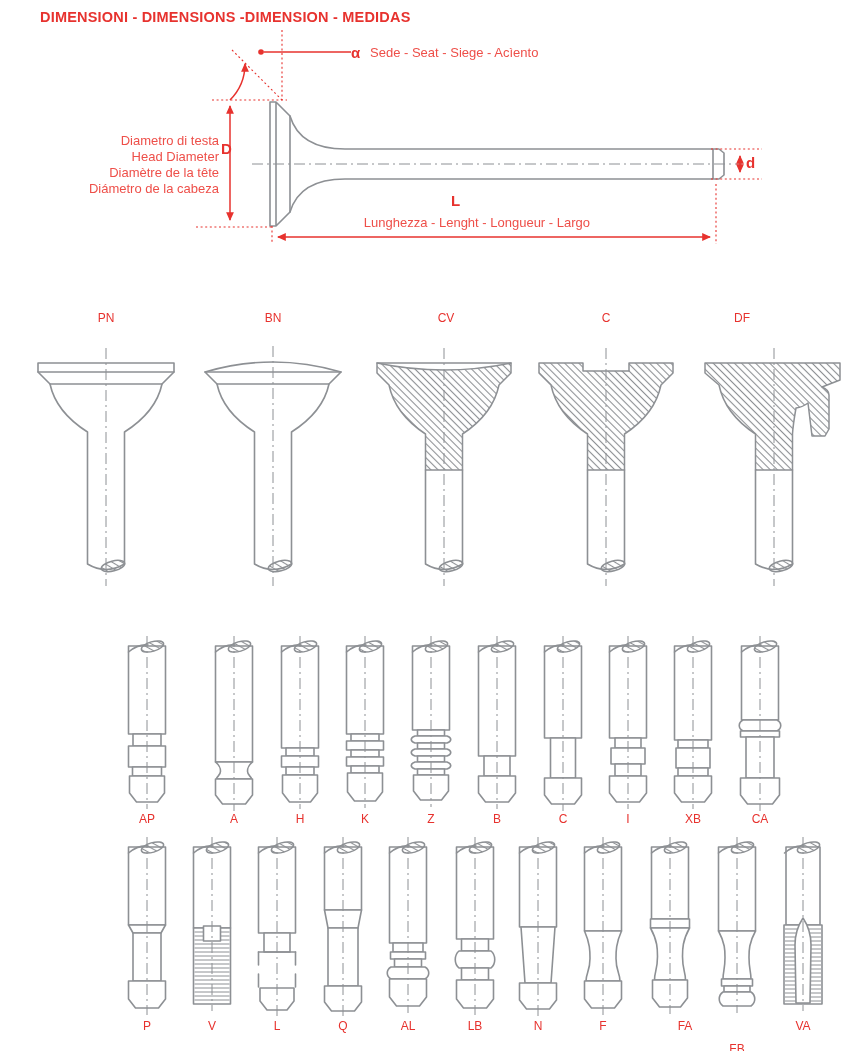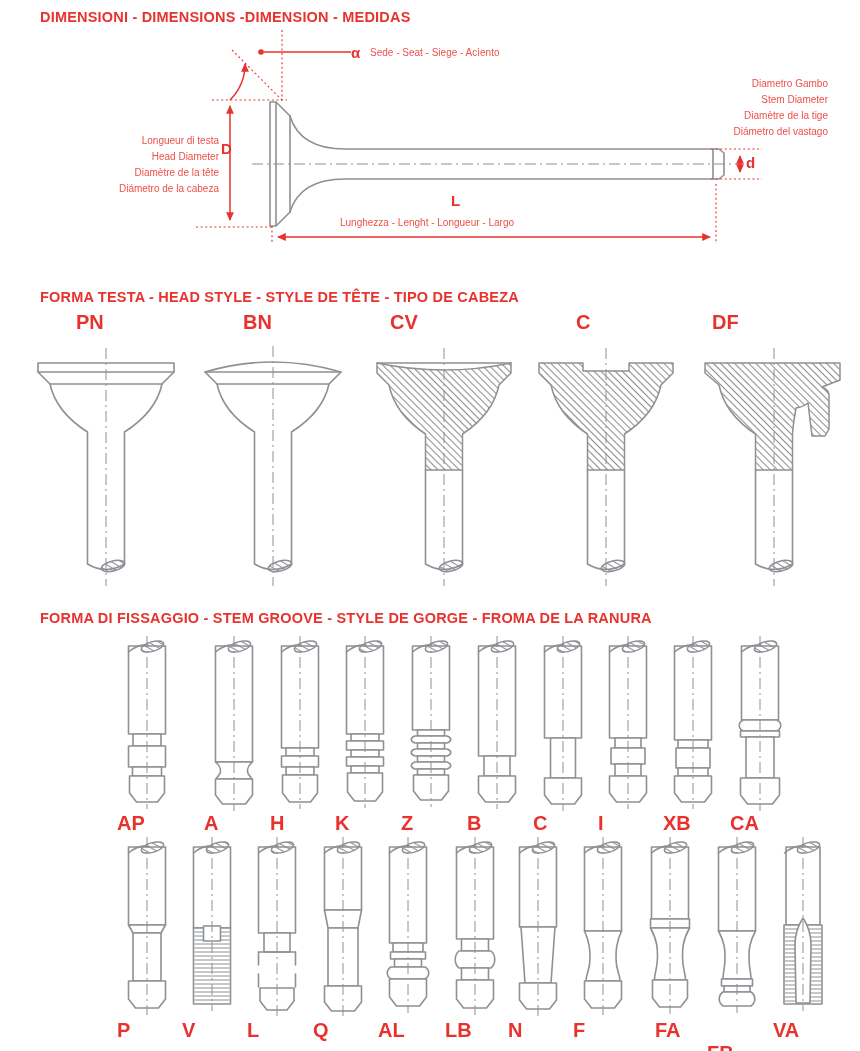--- a/index.html
+++ b/index.html
@@ -1,24 +1,24 @@
 <!DOCTYPE html>
 <html style="--red: #e7322e; --red2: #ee4f49; --gray: #8d9094;"><head>
 <meta charset="utf-8">
 <style>
   html,body{margin:0;padding:0;background:#fff;}
   .page{position:relative;width:860px;height:1051px;background:#fff;overflow:hidden;
         font-family:"Liberation Sans",sans-serif;}
   .abs{position:absolute;}
   .title{color:var(--red);font-weight:bold;font-size:14.5px;letter-spacing:.2px;white-space:nowrap;}
   .sym{color:var(--red);font-weight:bold;font-size:15px;}
-  .ann{color:var(--red2);font-size:10px;line-height:16px;white-space:nowrap;}
+  .ann{color:var(--red2);font-size:13px;line-height:16px;white-space:nowrap;}
   .rt{text-align:right;}
-  .ct{text-align:left;}
-  .clab{color:var(--red);font-weight:bold;font-size:20px;width:60px;}
+  .ct{text-align:right;}
+  .clab{color:var(--red);font-weight:normal;font-size:12px;text-align:center;width:60px;}
   
   .g{fill:none;stroke:var(--gray);stroke-width:1.6;stroke-linejoin:round;stroke-linecap:round;}
   .gf{fill:#fff;stroke:var(--gray);stroke-width:1.6;stroke-linejoin:round;}
   .gt{fill:none;stroke:var(--gray);stroke-width:1;}
   .dsh{stroke-dasharray:13 9;}
   .cl{fill:none;stroke:var(--gray);stroke-width:1;stroke-dasharray:11 4 2 4;}
   .hat{fill:url(#hp);stroke:var(--gray);stroke-width:1.5;stroke-linejoin:round;}
   .r{fill:none;stroke:var(--red);stroke-width:1.5;}
   .rd{fill:none;stroke:var(--red);stroke-width:1.1;stroke-dasharray:2 2.6;}
 </style>
@@ -271,46 +271,38 @@
       <path d="M784.5,853 Q794,845 804,846" class="g"></path>
       <ellipse cx="808.5" cy="847.5" rx="11.5" ry="4.8" class="hat" transform="rotate(-16 808.5 847.5)"></ellipse>
     </svg>
 
   <div class="abs title" style="left:40px;top:9px">DIMENSIONI - DIMENSIONS -DIMENSION - MEDIDAS</div>
 
   <div class="abs sym" style="left:351px;top:44px">α</div>
   <div class="abs ann" style="left:370px;top:45px">Sede - Seat - Siege - Acìento</div>
 
   <div class="abs ann rt" style="left:39px;top:133px;width:180px">
-    <div>Longueur di testa</div>
+    <div>Diametro di testa</div>
     <div>Head Diameter</div>
     <div>Diamètre de la tête</div>
     <div>Diámetro de la cabeza</div>
   </div>
   <div class="abs sym" style="left:221px;top:140px">D</div>
 
-  <div class="abs ann rt" style="left:628px;top:76px;width:200px">
-    <div>Diametro Gambo</div>
-    <div>Stem Diameter</div>
-    <div>Diamètre de la tige</div>
-    <div>Diámetro del vastago</div>
-  </div>
   <div class="abs sym" style="left:746px;top:154px">d</div>
 
   <div class="abs sym" style="left:451px;top:192px">L</div>
   <div class="abs ann ct" style="left:340px;top:215px;width:250px">Lunghezza - Lenght - Longueur - Largo</div>
 
-  <div class="abs title" style="left:40px;top:289px">FORMA TESTA - HEAD STYLE - STYLE DE TÊTE - TIPO DE CABEZA</div>
   <div class="abs clab" style="left:76px;top:311px">PN</div>
   <div class="abs clab" style="left:243px;top:311px">BN</div>
-  <div class="abs clab" style="left:390px;top:311px">CV</div>
+  <div class="abs clab" style="left:416px;top:311px">CV</div>
   <div class="abs clab" style="left:576px;top:311px">C</div>
   <div class="abs clab" style="left:712px;top:311px">DF</div>
 
-  <div class="abs title" style="left:40px;top:610px">FORMA DI FISSAGGIO - STEM GROOVE - STYLE DE GORGE - FROMA DE LA RANURA</div>
 
   <div class="abs clab" style="left:117px;top:812px">AP</div>
   <div class="abs clab" style="left:204px;top:812px">A</div>
   <div class="abs clab" style="left:270px;top:812px">H</div>
   <div class="abs clab" style="left:335px;top:812px">K</div>
   <div class="abs clab" style="left:401px;top:812px">Z</div>
   <div class="abs clab" style="left:467px;top:812px">B</div>
   <div class="abs clab" style="left:533px;top:812px">C</div>
   <div class="abs clab" style="left:598px;top:812px">I</div>
   <div class="abs clab" style="left:663px;top:812px">XB</div>

